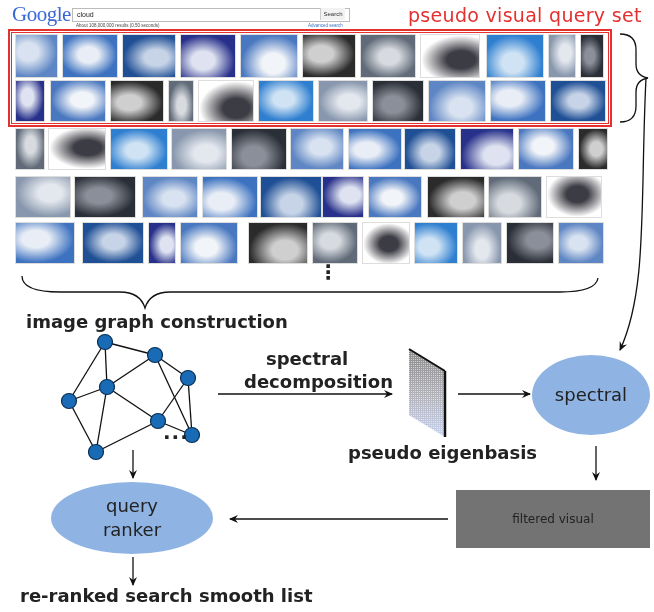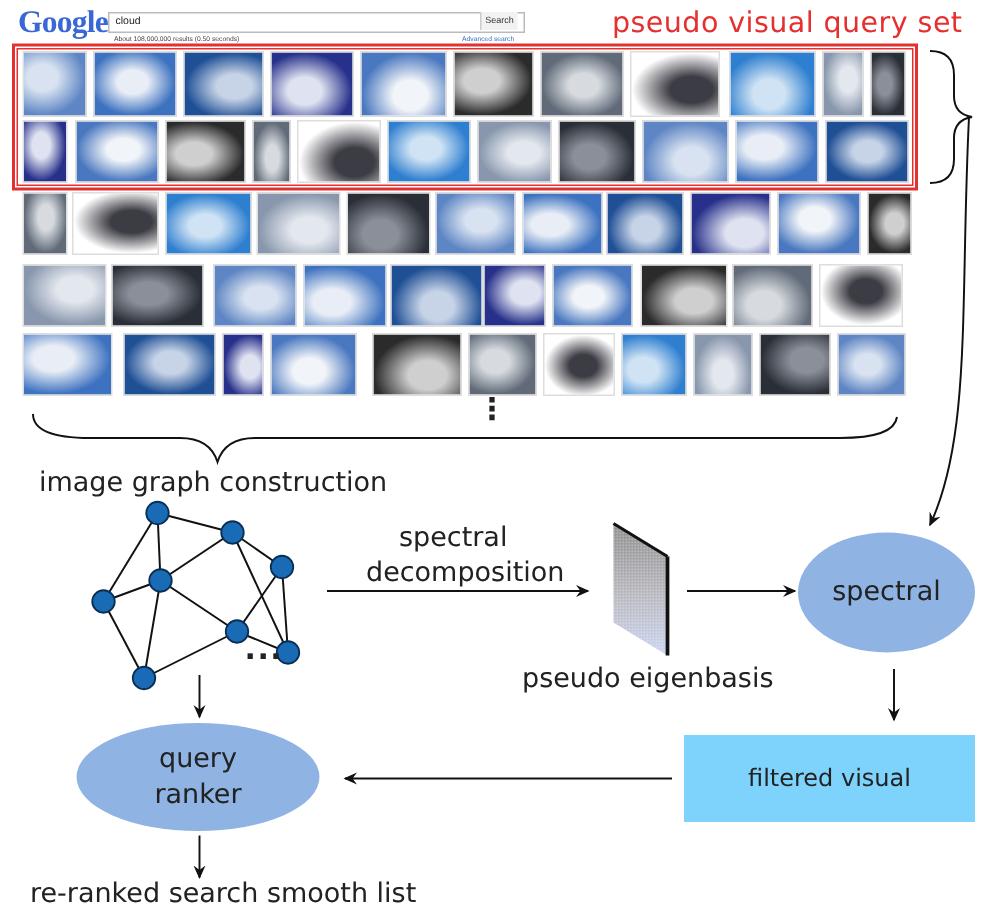--- a/index.html
+++ b/index.html
@@ -1,33 +1,33 @@
 <!DOCTYPE html>
 <html><head>
 <meta charset="utf-8">
 <style>
   html, body { margin:0; padding:0; background:#ffffff; }
   body { width:654px; height:612px; position:relative; overflow:hidden; font-family:"DejaVu Sans", sans-serif; color:#222; }
   .abs { position:absolute; }
   
   .g-logo { left:12px; top:2px; font-family:"Liberation Serif", serif; font-size:21px; letter-spacing:-0.5px; }
-  .g-logo span { display:inline-block;font-weight:bold; }
+  .g-logo span { display:inline-block; }
   .search-box { left:72px; top:8px; width:272px; height:12px; border:1px solid #bbb; background:#fff; font-size:7px; line-height:12px; padding-left:4px; box-sizing:content-box; font-family:"Liberation Sans", sans-serif; }
   .search-btn { left:320px; top:8px; width:24px; height:12px; border-left:1px solid #ccc; background:#f2f2f2; font-size:6px; line-height:12px; text-align:center; font-family:"Liberation Sans", sans-serif; color:#333; }
   .results-info { left:76px; top:23px; font-size:4.5px; color:#444; font-family:"Liberation Sans", sans-serif; }
   .adv-link { left:308px; top:23px; font-size:4.5px; color:#3a6fc2; font-family:"Liberation Sans", sans-serif; }
   .pseudo-label { left:408px; top:4px; font-size:19px; color:#e53030; letter-spacing:0.3px;text-align:right; }
   .red-box { left:8px; top:29px; width:604px; height:98px; border:2px solid #e53030; box-sizing:border-box; }
   .red-box-inner { left:11px; top:32px; width:598px; height:92px; border:1px solid #e53030; box-sizing:border-box; }
   .thumb { position:absolute; border:1px solid #ddd; box-sizing:border-box; overflow:hidden; }
-  .lbl { position:absolute; font-size:18px; color:#222; white-space:nowrap; }
+  .lbl { position:absolute; font-size:18px; color:#222; white-space:nowrap;font-weight:bold; }
   .node { fill:#1a6bb5; stroke:#0a2f55; stroke-width:1.2; }
   .edge { stroke:#111; stroke-width:1.3; }
   .ellipse-node { position:absolute; background:#8fb4e3; border-radius:50%; display:flex; align-items:center; justify-content:center; text-align:center; font-size:18px; line-height:24px; color:#222; }
-  .rect-node { position:absolute; background:#7dd3fc; display:flex; align-items:center; justify-content:center; text-align:center; font-size:16px; line-height:24px; color:#222; }
+  .rect-node { position:absolute; background:#737373; display:flex; align-items:center; justify-content:center; text-align:center; font-size:12px; line-height:24px; color:#222; }
   .eigen { left:405px; top:345px; width:46px; height:94px; }
 </style>
 </head>
 <body>
 
 <div class="abs g-logo">
   <span style="color:#3a67d6">Google</span>
 </div>
 <div class="abs search-box">cloud</div>
 <div class="abs search-btn">Search</div>

